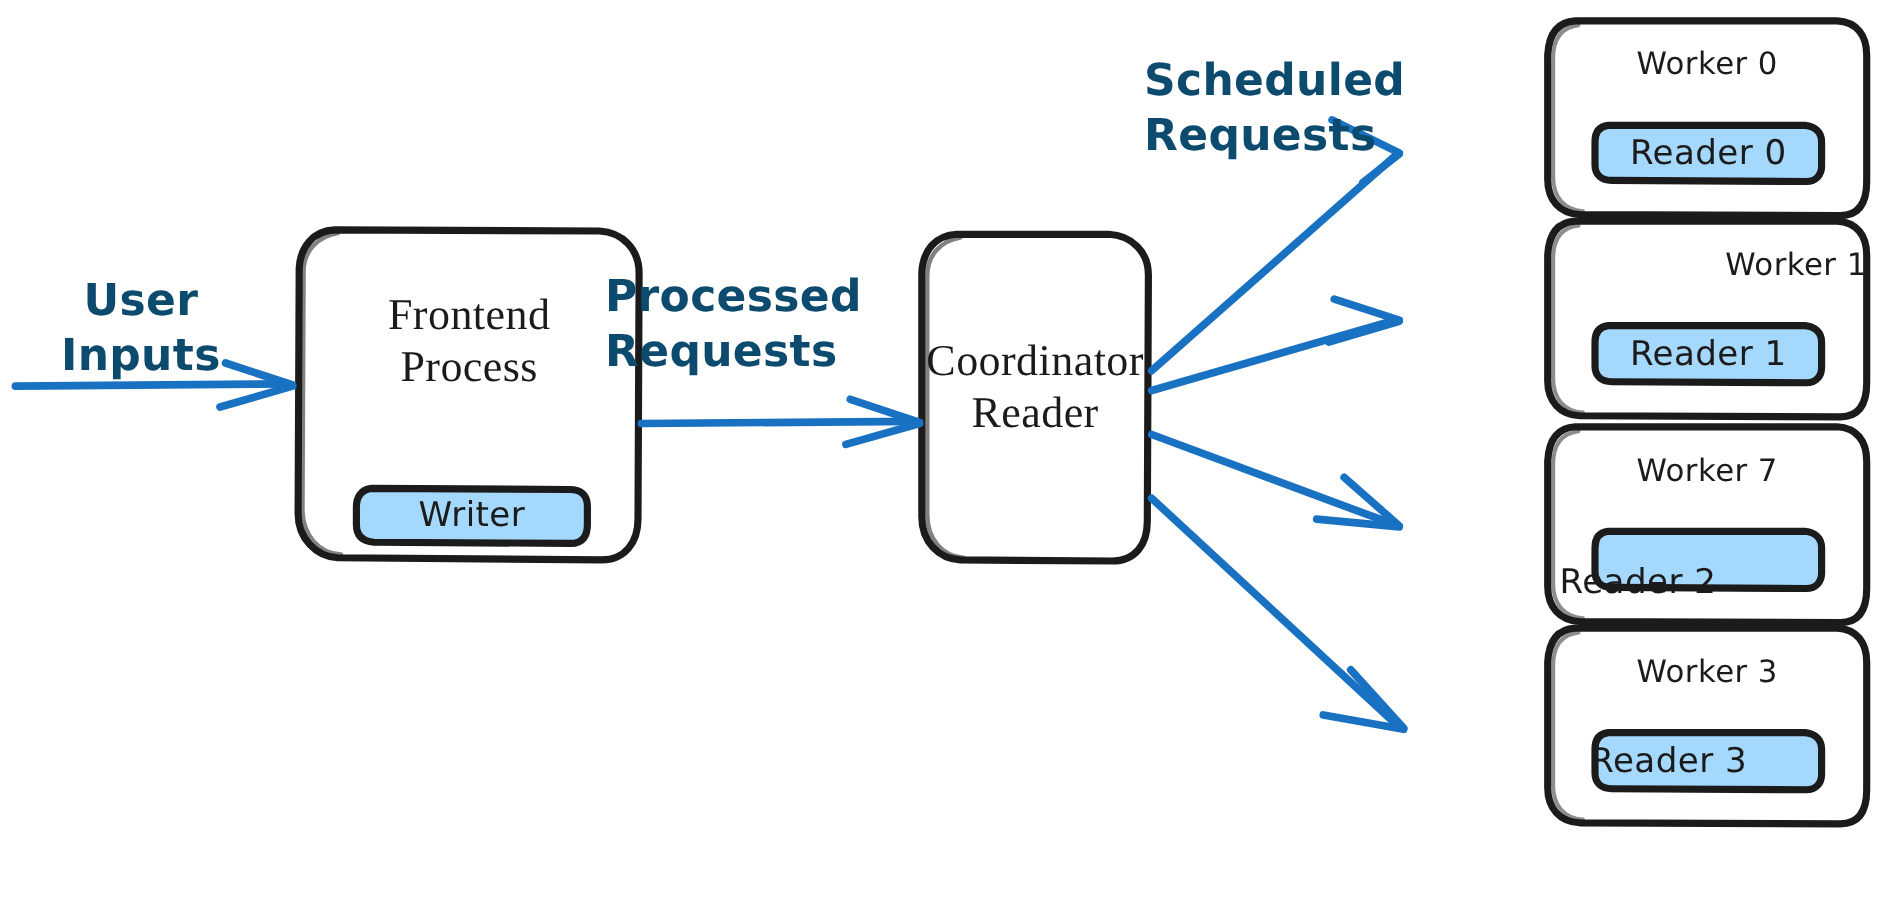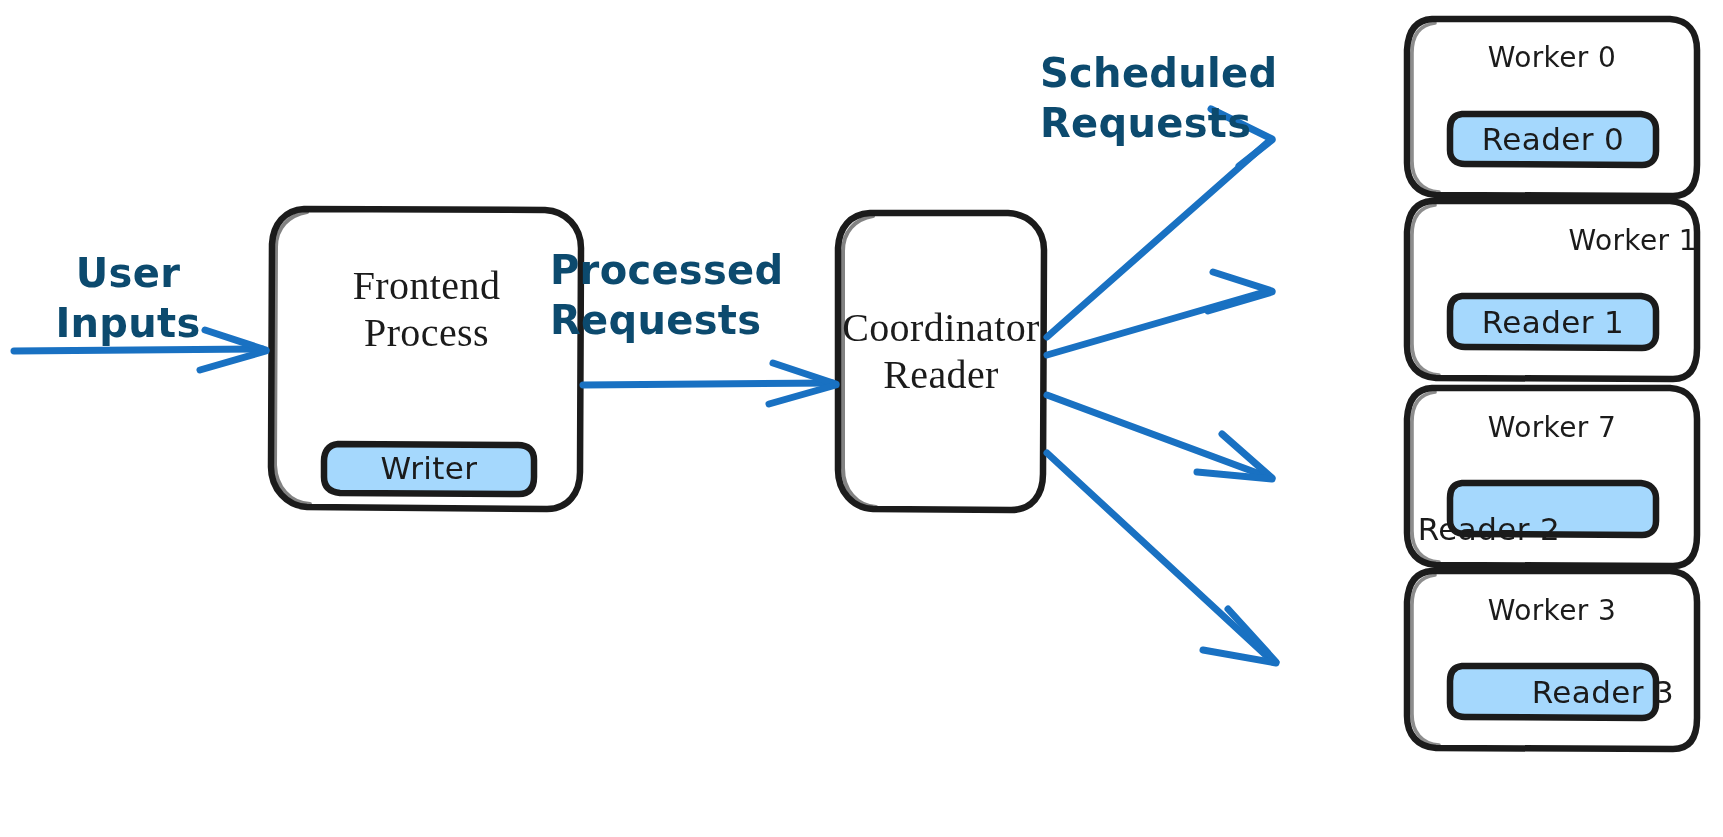--- a/index.html
+++ b/index.html
@@ -163,21 +163,21 @@
   <div class="lbl worker-label" style="left:1407px; top:41px; width:290px;">Worker 0</div>
   <div class="lbl badge-label" style="left:1450px; top:121px; width:206px;">Reader 0</div>
 
   <div class="lbl worker-label" style="left:1407px; top:224px; width:290px;text-align:right;">Worker 1</div>
   <div class="lbl badge-label" style="left:1450px; top:304px; width:206px;">Reader 1</div>
 
   <div class="lbl worker-label" style="left:1407px; top:411px; width:290px;">Worker 7</div>
   <div class="lbl badge-label" style="left:1386px; top:491px; width:206px;margin-top:20px;">Reader 2</div>
 
   <div class="lbl worker-label" style="left:1407px; top:594px; width:290px;">Worker 3</div>
-  <div class="lbl badge-label" style="left:1500px; top:674px; width:206px;">Reader 3</div>
+  <div class="lbl badge-label" style="left:1414px; top:674px; width:206px;">Reader 3</div>
 
   <div class="lbl edge-label" style="left:48px; top:248px; width:160px;">User
 Inputs</div>
 
   <div class="lbl edge-label" style="left:550px; top:245px; width:200px;">Processed
 Requests</div>
 
   <div class="lbl edge-label" style="left:1040px; top:48px; width:196px;">Scheduled
 Requests</div>
 

